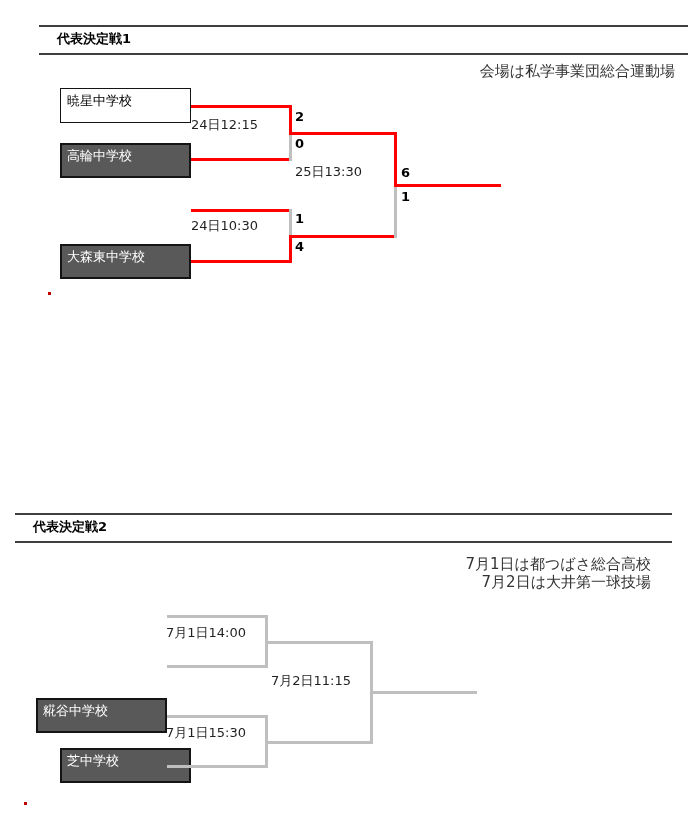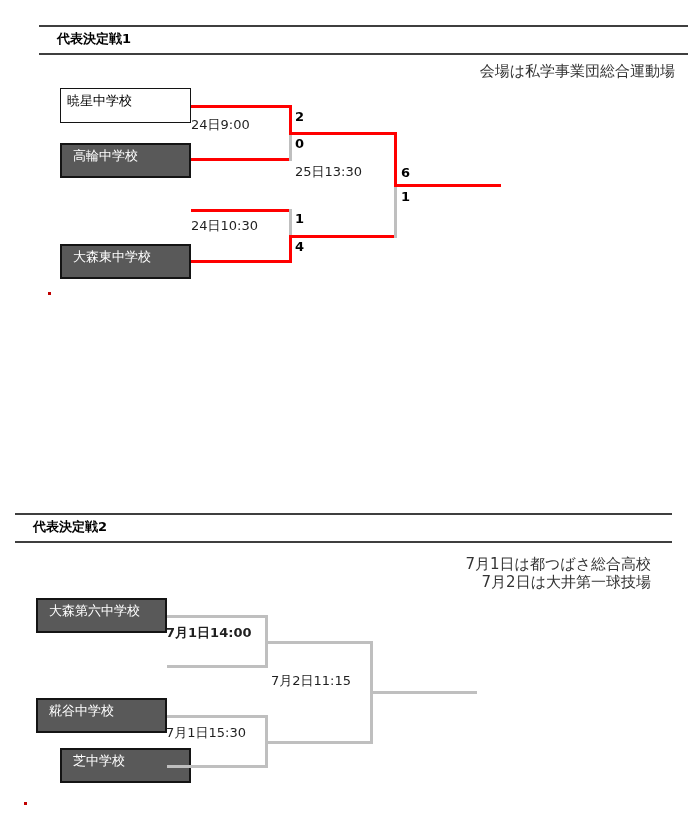--- a/index.html
+++ b/index.html
@@ -7,21 +7,21 @@
     position:relative;width:688px;height:820px;background:#fff;overflow:hidden;
     font-family:"DejaVu Sans","Liberation Sans",sans-serif;color:#000;
   }
   .bracket{position:absolute;left:0;width:688px;}
   .rule{position:absolute;left:15px;width:657px;height:2px;background:var(--rule,#3f3f3f);}
   .title{position:absolute;left:33px;margin:0;font-size:13px;font-weight:bold;color:#000;white-space:nowrap;}
   .note{position:absolute;right:37px;font-size:15px;color:#333;text-align:right;white-space:nowrap;line-height:14px;}
   .box{
     position:absolute;left:36px;width:131px;height:35px;box-sizing:border-box;
     background:var(--team-box-fill,#595959);border:2px solid #141414;
-    color:#fff;font-size:13px;line-height:15px;padding:3px 0 0 11px;white-space:nowrap;overflow:hidden;
+    color:#fff;font-size:13px;line-height:15px;padding:3px 0 0 5px;white-space:nowrap;overflow:hidden;
   }
   .box.white{background:#fff;color:#000;border-width:1px;padding:4px 0 0 6px;}
   .hline{position:absolute;height:3px;}
   .vline{position:absolute;width:3px;}
   .red{background:var(--winner-path,#ff0000);}
   .gray{background:var(--pending-path,#bfbfbf);}
   .time{position:absolute;font-size:13px;color:#1f1f1f;white-space:nowrap;line-height:14px;}
   .score{position:absolute;font-size:13px;font-weight:bold;color:#000;line-height:14px;}
   .dot{position:absolute;width:3px;height:3px;background:#c00000;}
 </style>
@@ -49,58 +49,57 @@
     <div class="hline red" style="left:167px;top:209px;width:101px;"></div>
     <div class="hline red" style="left:167px;top:260px;width:101px;"></div>
     <div class="vline gray" style="left:265px;top:209px;height:26px;"></div>
     <div class="vline red" style="left:265px;top:235px;height:28px;"></div>
     <div class="hline red" style="left:265px;top:235px;width:108px;"></div>
 
     <div class="vline red" style="left:370px;top:132px;height:55px;"></div>
     <div class="vline gray" style="left:370px;top:187px;height:51px;"></div>
     <div class="hline red" style="left:370px;top:184px;width:107px;"></div>
 
-    <div class="time" style="left:167px;top:118px;">24日9:00</div>
+    <div class="time" style="left:167px;top:118px;">24日12:15</div>
     <div class="time" style="left:167px;top:219px;">24日10:30</div>
     <div class="time" style="left:271px;top:165px;">25日13:30</div>
 
     <div class="score" style="left:271px;top:110px;">2</div>
     <div class="score" style="left:271px;top:137px;">0</div>
     <div class="score" style="left:271px;top:212px;">1</div>
     <div class="score" style="left:271px;top:240px;">4</div>
     <div class="score" style="left:377px;top:166px;">6</div>
     <div class="score" style="left:377px;top:190px;">1</div>
 
     <div class="dot" style="left:24px;top:292px;"></div>
   </section>
 
   <section class="bracket" style="top:488px;height:332px;">
     <div class="rule" style="top:25px;"></div>
     <h2 class="title" style="top:30px;">代表決定戦2</h2>
     <div class="rule" style="top:53px;"></div>
     <div class="note" style="top:69px;">7月1日は都つばさ総合高校</div>
     <div class="note" style="top:87px;">7月2日は大井第一球技場</div>
 
-    <div class="box" style="top:110px;"><span>大森第六中学校</span></div>
     <div class="box" style="top:210px;"><span>糀谷中学校</span></div>
     <div class="box" style="top:260px;margin-left:24px;"><span>芝中学校</span></div>
 
     <div class="hline gray" style="left:167px;top:127px;width:101px;"></div>
     <div class="hline gray" style="left:167px;top:177px;width:101px;"></div>
     <div class="vline gray" style="left:265px;top:127px;height:53px;"></div>
     <div class="hline gray" style="left:265px;top:153px;width:108px;"></div>
 
     <div class="hline gray" style="left:167px;top:227px;width:101px;"></div>
     <div class="hline gray" style="left:167px;top:277px;width:101px;"></div>
     <div class="vline gray" style="left:265px;top:227px;height:53px;"></div>
     <div class="hline gray" style="left:265px;top:253px;width:108px;"></div>
 
     <div class="vline gray" style="left:370px;top:153px;height:103px;"></div>
     <div class="hline gray" style="left:370px;top:203px;width:107px;"></div>
 
-    <div class="time" style="left:166px;top:138px;font-weight:bold;">7月1日14:00</div>
+    <div class="time" style="left:166px;top:138px;">7月1日14:00</div>
     <div class="time" style="left:166px;top:238px;">7月1日15:30</div>
     <div class="time" style="left:271px;top:186px;">7月2日11:15</div>
 
     <div class="dot" style="left:24px;top:314px;"></div>
   </section>
 
 </div>
 
 </body></html>

